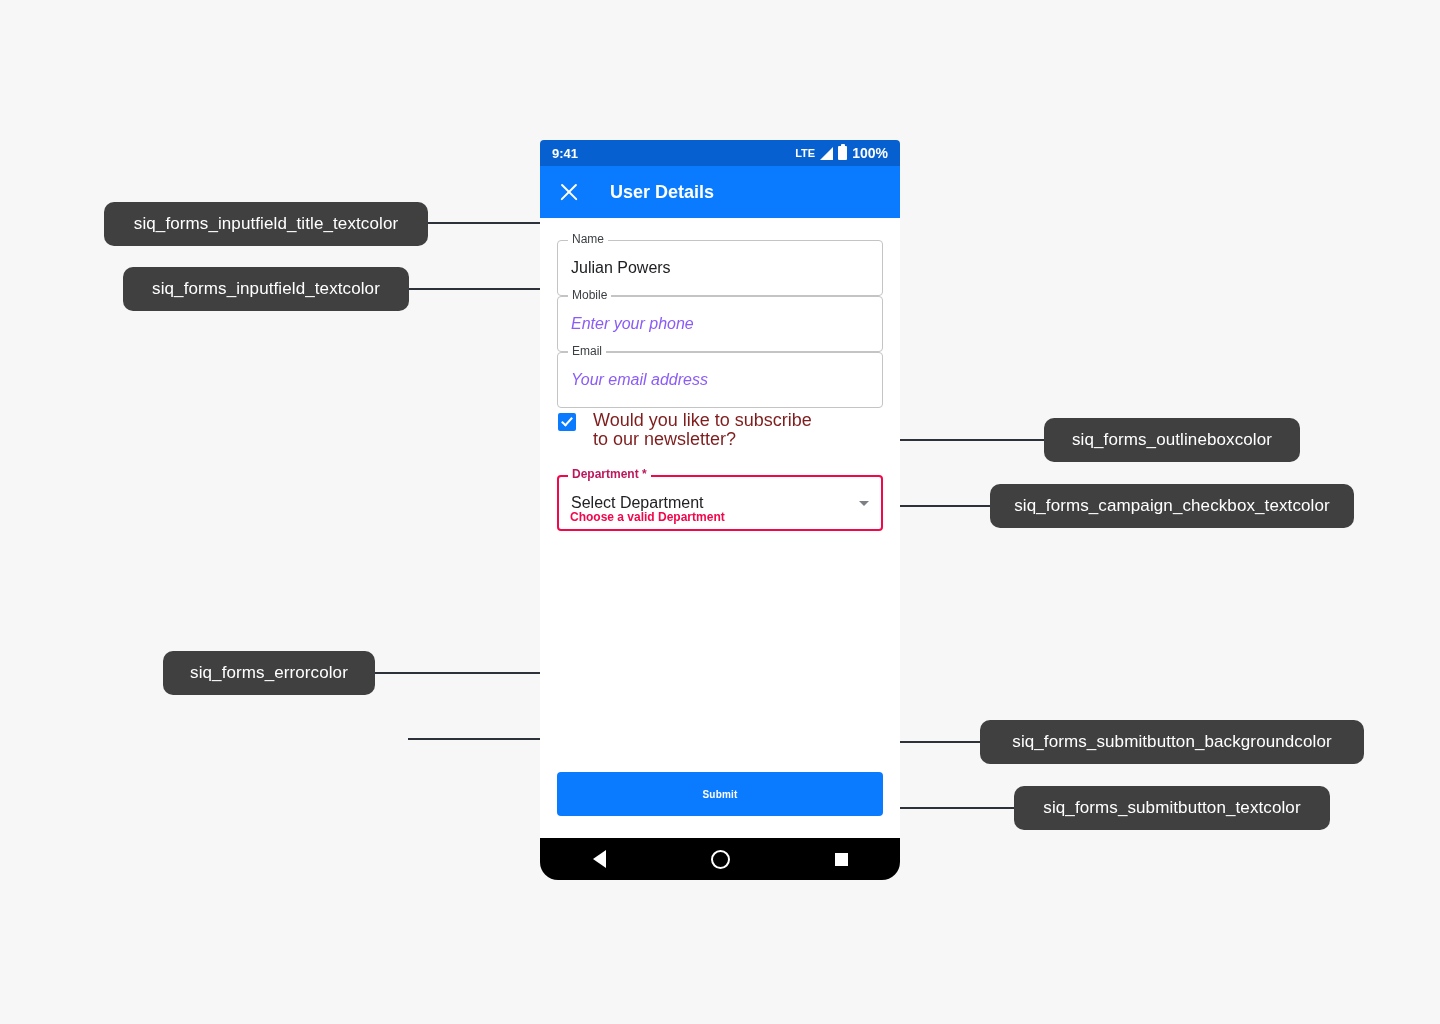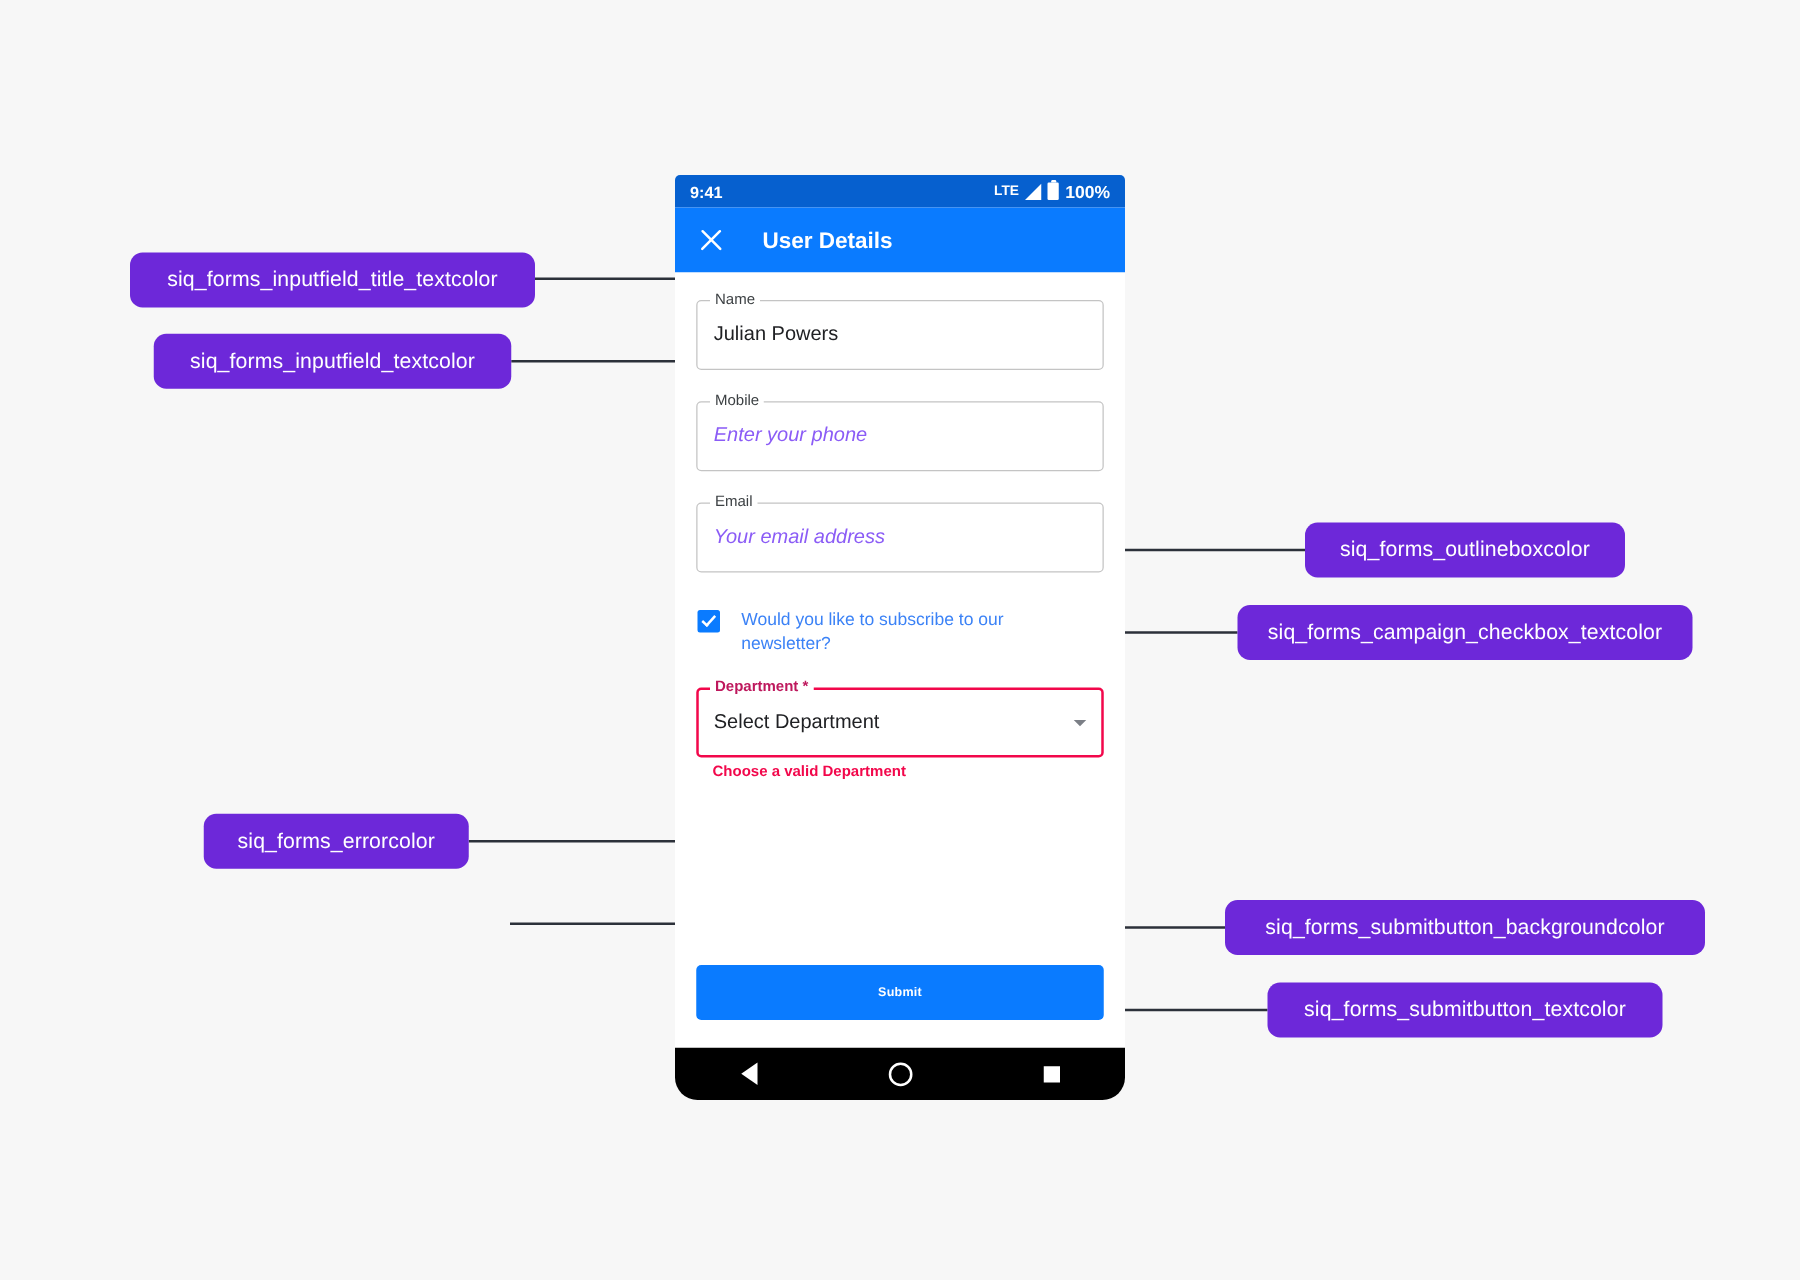--- a/index.html
+++ b/index.html
@@ -27,21 +27,21 @@
     position: absolute;
     left: 0; top: 0;
     width: 1440px;
     height: 1024px;
     pointer-events: none;
   }
 
   
   .badge {
     position: absolute;
-    background: #6d28d9;
+    background: #404040;
     color: #ffffff;
     border-radius: 10px;
     font-size: 17px;
     letter-spacing: 0.1px;
     display: flex;
     align-items: center;
     justify-content: center;
     padding: 0 22px;
     height: 44px;
     white-space: nowrap;
@@ -141,21 +141,20 @@
     box-sizing: border-box;
     display: flex;
     flex-direction: column;
     position: relative;
   }
 
   
   .field {
     position: relative;
     height: 56px;
-    margin-bottom: 25px;
   }
   .field .box {
     position: absolute;
     left: 0; top: 0; right: 0; bottom: 0;
     border: 1px solid #c4c4c4;
     border-radius: 4px;
     box-sizing: border-box;
   }
   .field.error .box { border: 2px solid #f2074b; }
   .field .legend {
@@ -216,22 +215,22 @@
     content: "";
     position: absolute;
     left: 6px; top: 2px;
     width: 4px; height: 9px;
     border: solid #ffffff;
     border-width: 0 2.2px 2.2px 0;
     transform: rotate(42deg);
   }
   .checklabel {
     margin-left: 17px;
-    font-size: 14px;
-    color: #3b82f6;
+    font-size: 18px;
+    color: #7f1d1d;
     line-height: 19px;
     max-width: 238px;
   }
 
   .spacer { flex: 1; }
 
   .submit-btn {
     height: 44px;
     background: #0a7bff;
     color: #ffffff;

